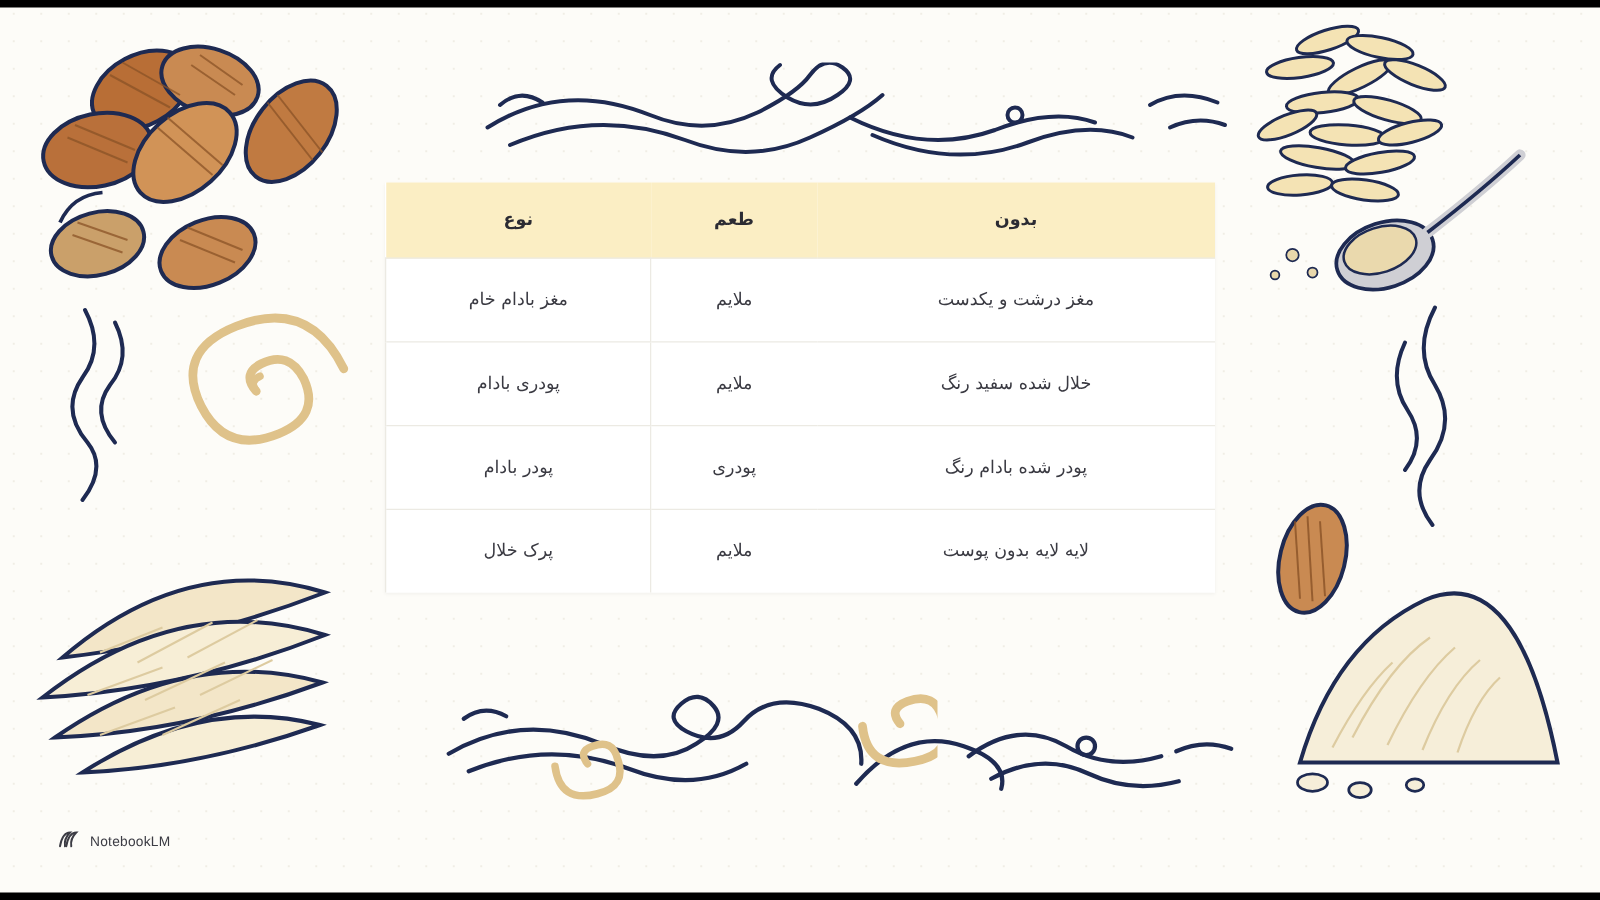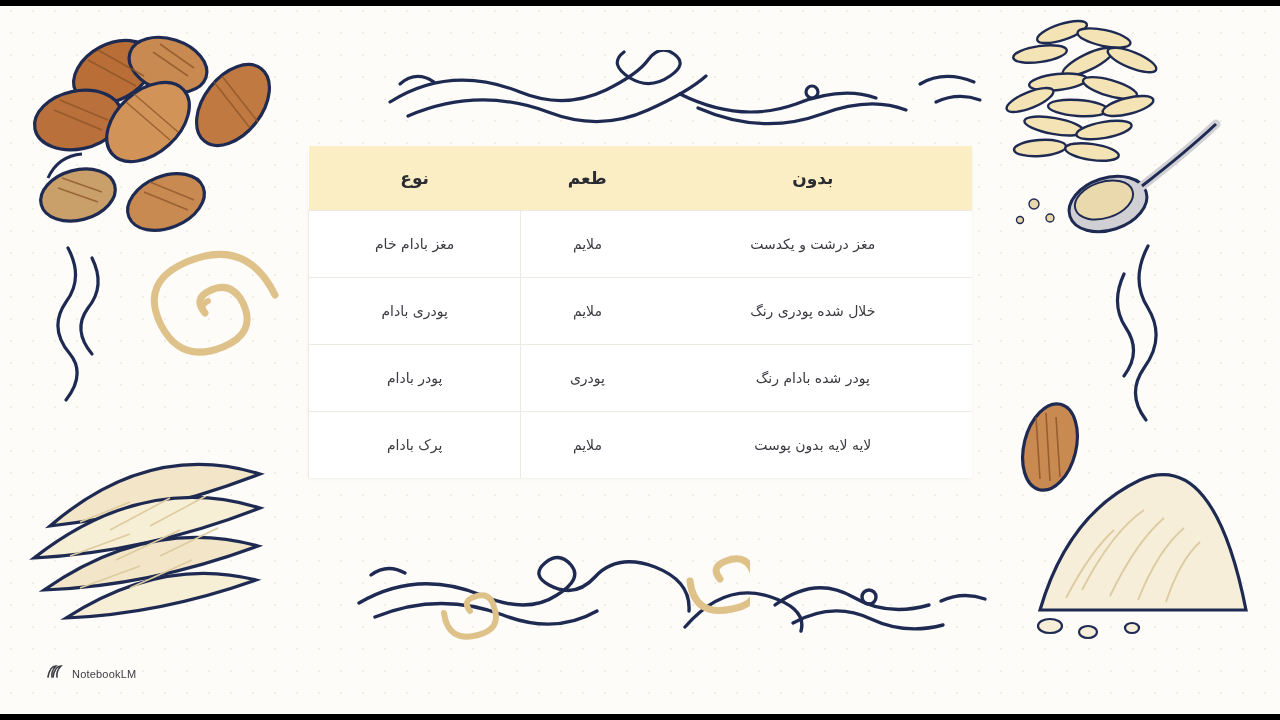--- a/index.html
+++ b/index.html
@@ -53,21 +53,21 @@
   }
   table.almond {
     width: 100%;
     border-collapse: collapse;
     background: #ffffff;
     box-shadow: 0 1px 3px rgba(0,0,0,.05);
   }
   table.almond thead th {
     background: #fbeec4;
     color: #2b2b33;
-    font-size: 17px;
+    font-size: 14px;
     font-weight: bold;
     padding: 22px 26px;
     text-align: center;
     border: none;
   }
   table.almond tbody td {
     font-size: 14px;
     color: #3a3a42;
     padding: 25px 26px;
     text-align: center;
@@ -304,33 +304,33 @@
           <th>نوع</th>
         </tr>
       </thead>
       <tbody>
         <tr>
           <td>مغز درشت و یکدست</td>
           <td>ملایم</td>
           <td>مغز بادام خام</td>
         </tr>
         <tr>
-          <td>خلال شده پودری رنگ</td>
+          <td>خلال شده سفید رنگ</td>
           <td>ملایم</td>
           <td>پودری بادام</td>
         </tr>
         <tr>
           <td>پودر شده بادام رنگ</td>
           <td>پودری</td>
           <td>پودر بادام</td>
         </tr>
         <tr>
           <td>لایه لایه بدون پوست</td>
           <td>ملایم</td>
-          <td>پرک بادام</td>
+          <td>پرک خلال</td>
         </tr>
       </tbody>
     </table>
   </div>
 
   <div class="footer-logo">
     <span>
       <svg width="20" height="20" viewBox="0 0 20 20">
         <g fill="none" stroke="#3c3c44" stroke-width="1.6" stroke-linecap="round">
           <path d="M4 15 q2 -11 8 -11 q-5 5 -4 11"></path>

